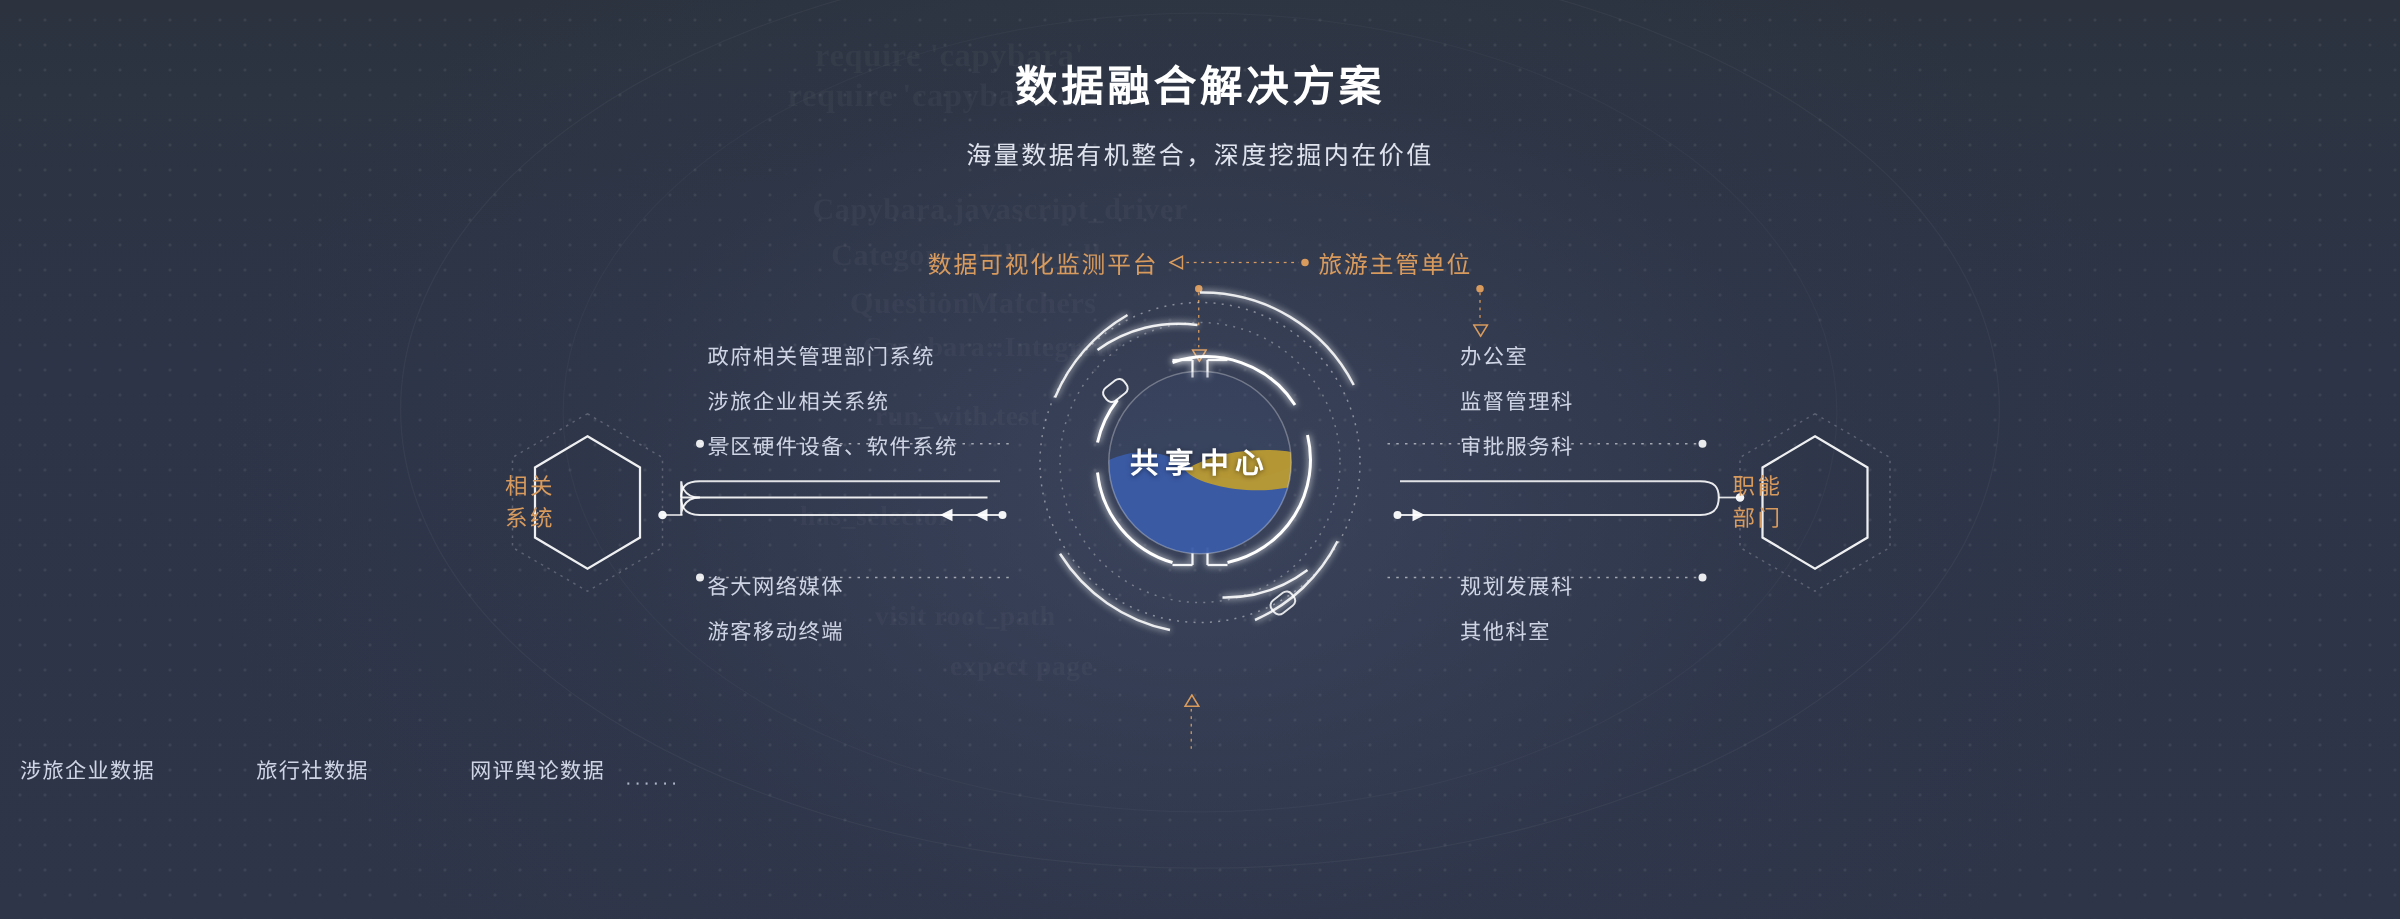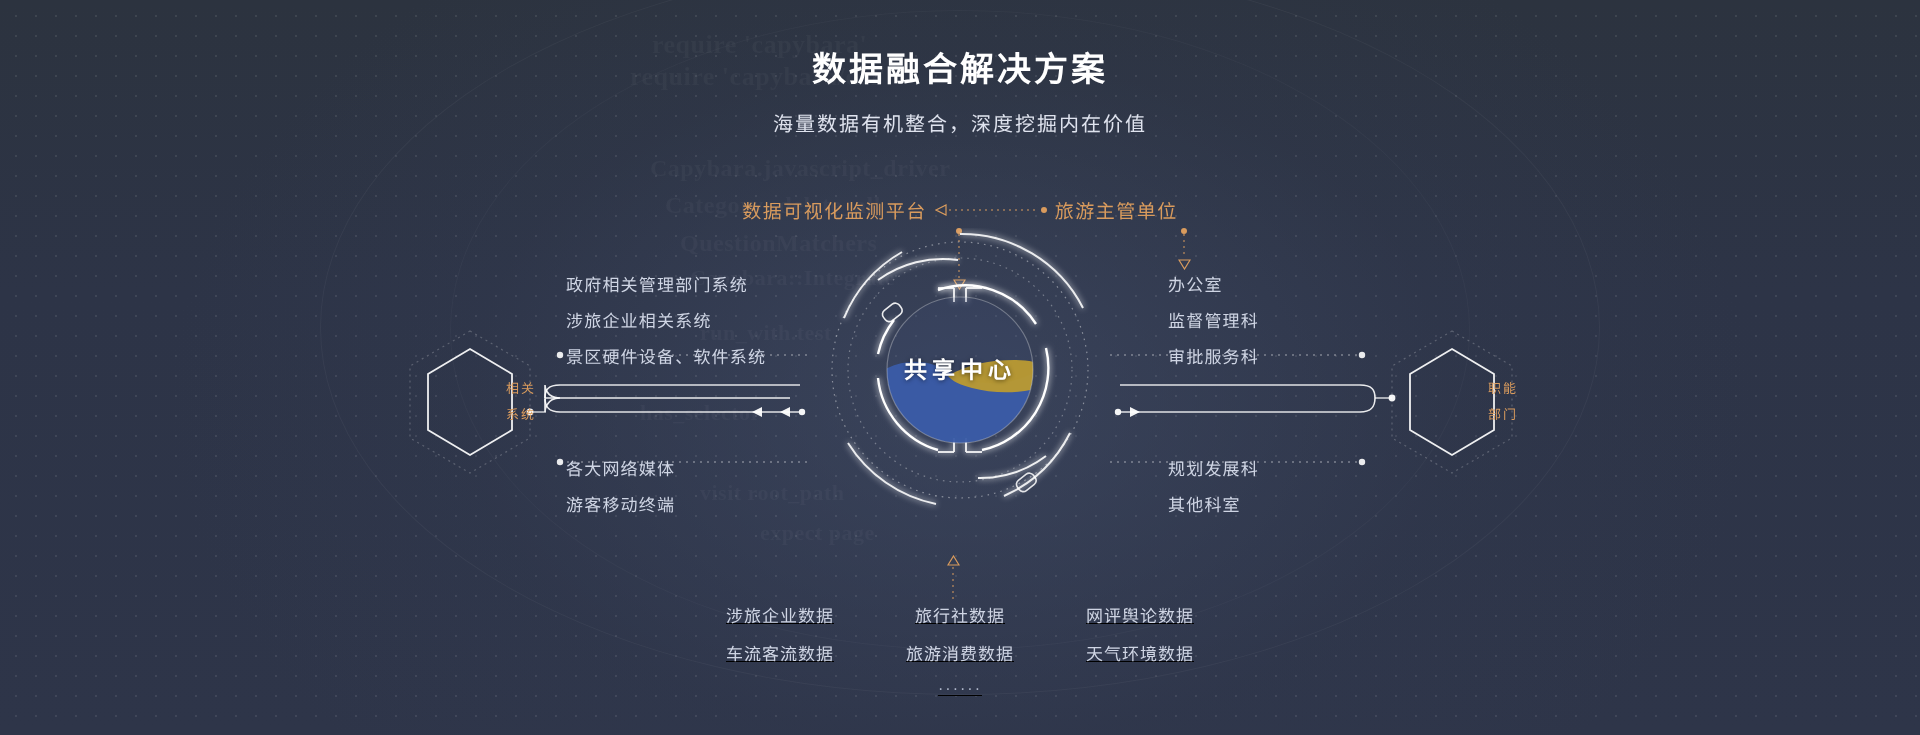--- a/index.html
+++ b/index.html
@@ -126,21 +126,21 @@
     letter-spacing:1.2px;
     white-space:nowrap;
     line-height:36px;
   }
   .side-list.left .item { text-align:left; }
   .side-list.right .item { text-align:left; }
 
   
   .bottom-grid {
     position:absolute; left:0; right:0; top:598px;
-    display:flex; flex-direction:column; align-items:center;text-decoration:underline;
+    display:flex; flex-direction:row; align-items:flex-end;
   }
   .bottom-grid .brow {
     display:flex; gap:40px; justify-content:center;
   }
   .bottom-grid .bcell {
     width:140px; text-align:center;
     font-size:17px; color:#cfd5e4;
     letter-spacing:1px; line-height:38px;
     white-space:nowrap;
   }
@@ -148,23 +148,23 @@
     margin-top:6px;
     font-size:16px; color:#aeb6c9; letter-spacing:2px;
   }
 
   
   .hexwrap { position:absolute; width:132px; height:150px; }
   .hexwrap svg { position:absolute; left:0; top:0; }
   .hexwrap .hextext {
     position:absolute; left:0; right:0; top:50%;
     transform:translateY(-50%);
-    text-align:right;
+    text-align:left;
     color:#d99b5d;
-    font-size:13px;
+    font-size:18px;
     line-height:26px;
     letter-spacing:2px;
   }
 
   
   .hub { position:absolute; left:818px; top:228px; width:284px; height:284px; }
   .hub svg { position:absolute; left:0; top:0; }
   .hub .hubtext {
     position:absolute; left:0; right:0; top:50%;
     transform:translateY(-50%);
@@ -387,21 +387,16 @@
       <div class="item">规划发展科</div>
       <div class="item">其他科室</div>
     </div>
 
   <div class="bottom-grid" id="bottom-grid">
       <div class="brow">
         <div class="bcell">涉旅企业数据</div>
         <div class="bcell">旅行社数据</div>
         <div class="bcell">网评舆论数据</div>
       </div>
-      <div class="brow">
-        <div class="bcell">车流客流数据</div>
-        <div class="bcell">旅游消费数据</div>
-        <div class="bcell">天气环境数据</div>
-      </div>
       <div class="ellipsis-dots">······</div>
     </div>
 
 </div>
 
 </body></html>

